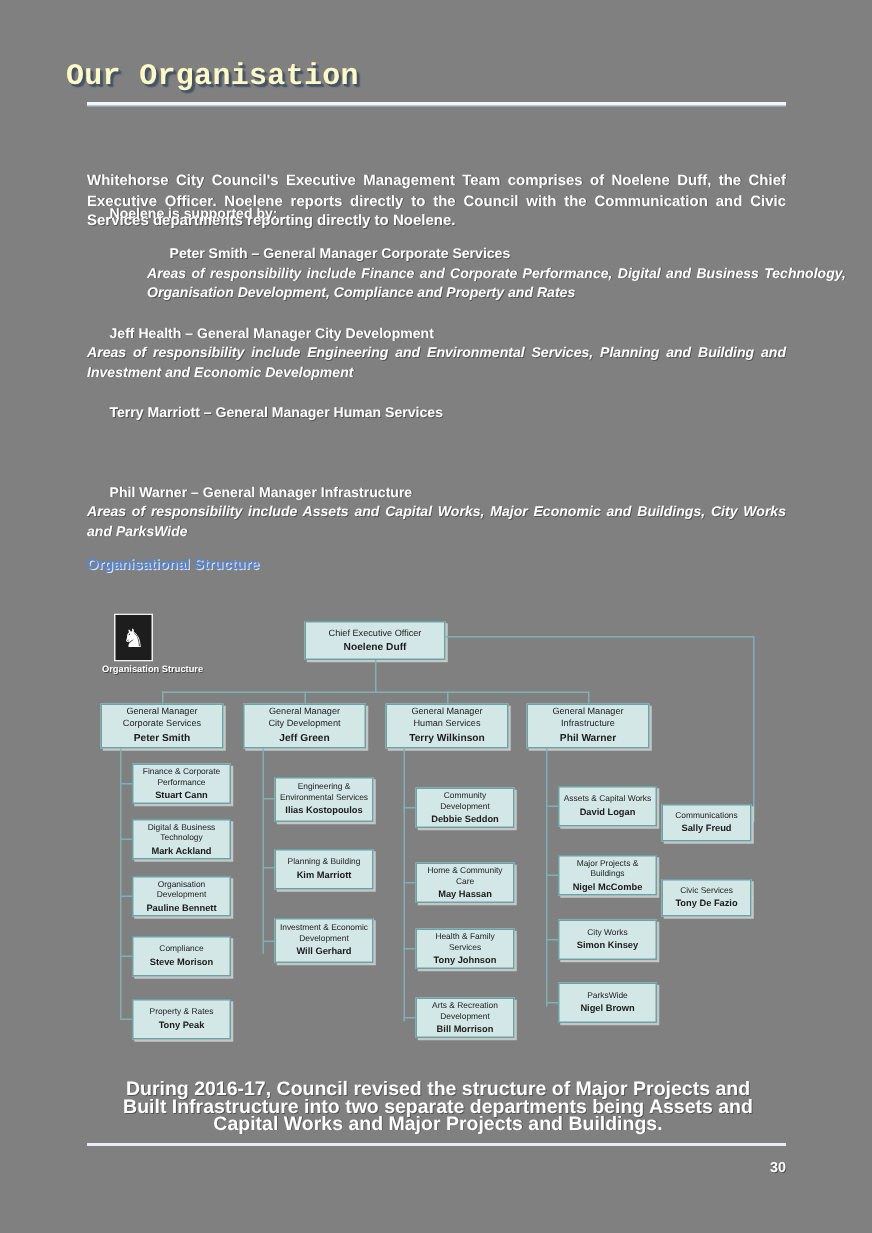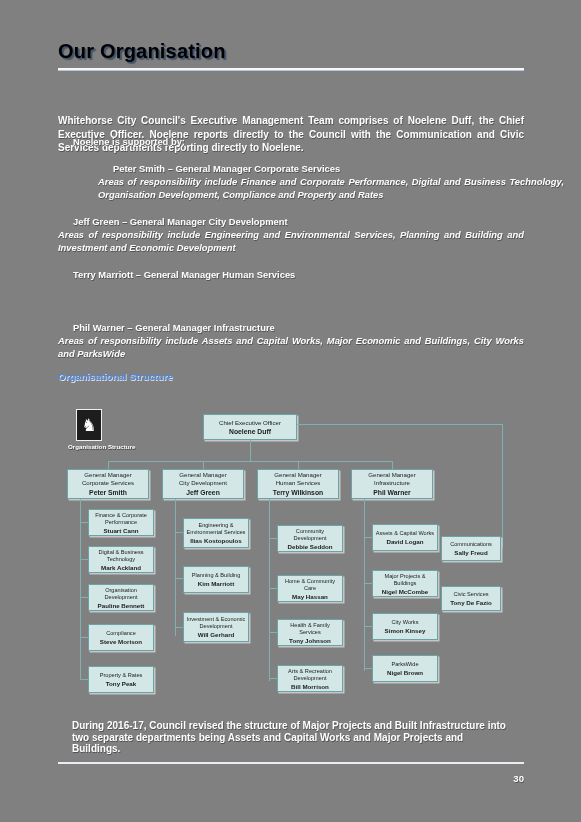--- a/index.html
+++ b/index.html
@@ -17,27 +17,28 @@
   }
   .page {
     position: absolute;
     inset: 0;
     background: #808080;
   }
 
   
   .page-title {
     position: absolute;
-    left: 58px;
+    left: 44px;
     top: 40px;
     font-size: 20px;
     font-weight: bold;
-    color: #000000;
+    color: #fef9c3;
     letter-spacing: 0.2px;
     text-shadow: 1px 1px 0 #3f5373, 2px 2px 1px rgba(30,45,70,.55);
+    font-family: Liberation Mono, monospace;
   }
   .title-rule {
     position: absolute;
     left: 58px;
     top: 68px;
     width: 466px;
     height: 3px;
     background: linear-gradient(to bottom, #f4f7fb 0 2px, #b9c4d4 2px 3px);
   }
 
@@ -176,24 +177,24 @@
     text-align: center;
     white-space: nowrap;
     text-shadow: 0.6px 0.6px 0 rgba(60,60,60,.9);
   }
 
   .chart-note {
     position: absolute;
     left: 72px;
     top: 720px;
     width: 440px;
-    font-size: 10px;
+    font-size: 13px;
     line-height: 11.5px;
     font-weight: bold;
-    text-align: left;
+    text-align: center;
     color: #ffffff;
     text-shadow: 0.6px 0.6px 0 rgba(70,70,70,.8);
   }
 
   
   .footer-rule {
     position: absolute;
     left: 58px;
     top: 762px;
     width: 466px;
@@ -234,21 +235,21 @@
   <div class="block b-supported">
     <span class="lead">Noelene is supported by:</span>
   </div>
 
   <div class="block b-1">
     <span class="lead">Peter Smith – General Manager Corporate Services</span>
     <span class="desc">Areas of responsibility include Finance and Corporate Performance, Digital and Business Technology, Organisation Development, Compliance and Property and Rates</span>
   </div>
 
   <div class="block b-2">
-    <span class="lead">Jeff Green – General Manager City Development</span>
+    <span class="lead">Jeff Health – General Manager City Development</span>
     <span class="desc">Areas of responsibility include Engineering and Environmental Services, Planning and Building and Investment and Economic Development</span>
   </div>
 
   <div class="block b-3">
     <span class="lead">Terry Marriott – General Manager Human Services</span>
   </div>
 
   <div class="block b-4">
     <span class="lead">Phil Warner – General Manager Infrastructure</span>
     <span class="desc">Areas of responsibility include Assets and Capital Works, Major Economic and Buildings, City Works and ParksWide</span>

